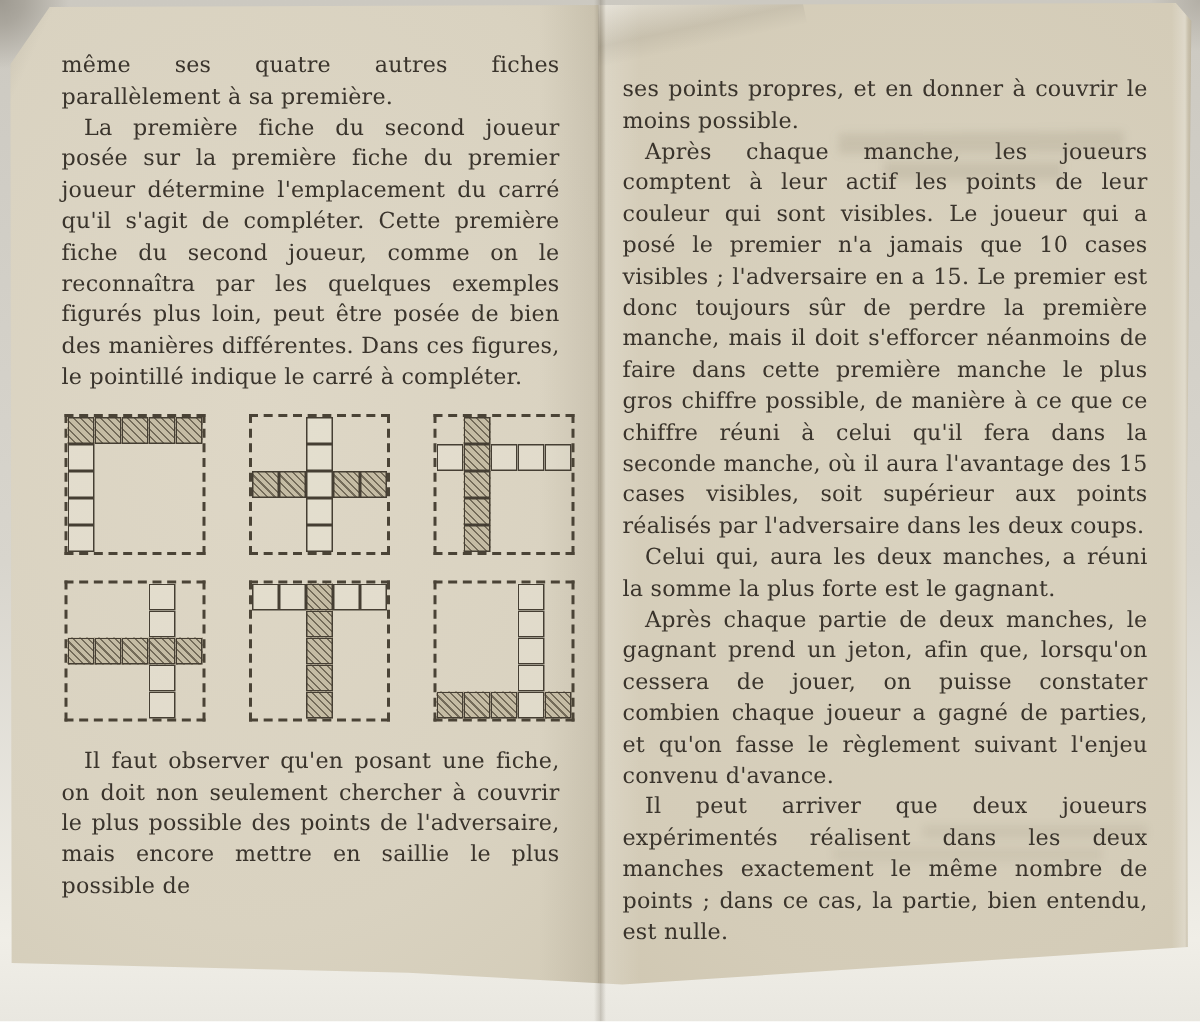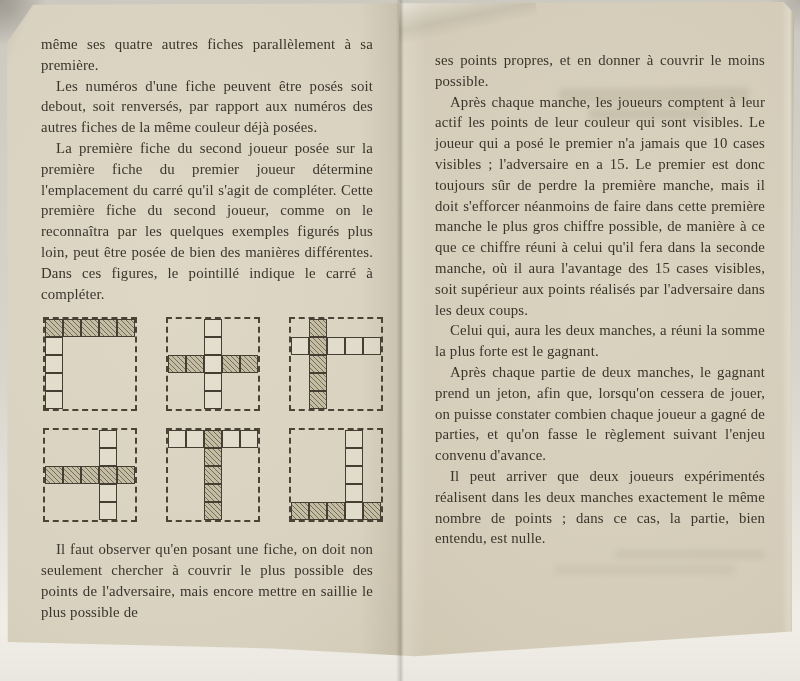--- a/index.html
+++ b/index.html
@@ -35,22 +35,22 @@
     background:linear-gradient(rgba(255,255,255,0.45), rgba(0,0,0,0.06) 70%, rgba(0,0,0,0));
     transform:rotate(-12deg);pointer-events:none;}
   .ghost{position:absolute;background:rgba(100,90,68,0.12);filter:blur(3px);}
   .g1{right:46px;top:86px;width:190px;height:14px;transform:rotate(-0.5deg);}
   .g2{right:86px;top:106px;width:120px;height:12px;}
   .g3{right:30px;top:548px;width:150px;height:9px;opacity:.7;}
   .g4{right:60px;top:563px;width:180px;height:9px;opacity:.6;}
 
   .text-col{position:relative;text-align:justify;font-size:14.8px;line-height:20.8px;letter-spacing:0.15px;}
   .tc-left{padding:32px 26px 0 38px;}
-  .tc-right{padding:48px 30px 0 36px;}
-  .para{margin:0;font-family:Liberation Serif, serif;}
+  .tc-right{padding:48px 30px 0 16px;}
+  .para{margin:0;}
   .para.indent{text-indent:15px;}
 
   .fig-rows{margin:13px 0 10px 2px;}
   .fig-row{display:flex;gap:29px;margin-bottom:17px;}
   .figure{
     width:90px;height:90px;flex:0 0 auto;position:relative;
     border:2px dashed #4a4336;
     display:grid;grid-template-columns:repeat(5,18px);grid-auto-rows:18px;
   }
   .cell{width:18px;height:18px;}
@@ -63,21 +63,20 @@
 </style>
 </head>
 <body>
 
 <div class="photo">
   <div class="booklet">
 
     <div class="page page-left">
       <div class="text-col tc-left">
         <p class="para">même ses quatre autres fiches parallèlement à sa première.</p>
-        <p class="para indent">Les numéros d'une fiche peuvent être posés soit debout, soit renversés, par rapport aux numéros des autres fiches de la même couleur déjà posées.</p>
         <p class="para indent">La première fiche du second joueur posée sur la première fiche du premier joueur détermine l'emplacement du carré qu'il s'agit de compléter. Cette première fiche du second joueur, comme on le reconnaîtra par les quelques exemples figurés plus loin, peut être posée de bien des manières différentes. Dans ces figures, le pointillé indique le carré à compléter.</p>
 
         <div class="fig-rows">
           <div class="fig-row">
             <div class="figure">
                 <div class="cell hatched"></div>
                 <div class="cell hatched"></div>
                 <div class="cell hatched"></div>
                 <div class="cell hatched"></div>
                 <div class="cell hatched"></div>

